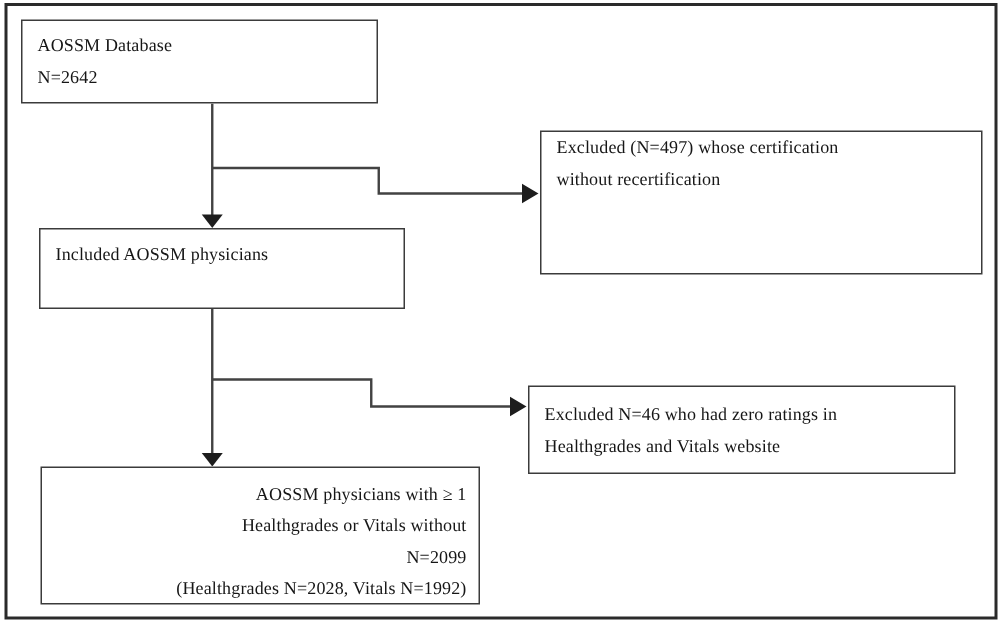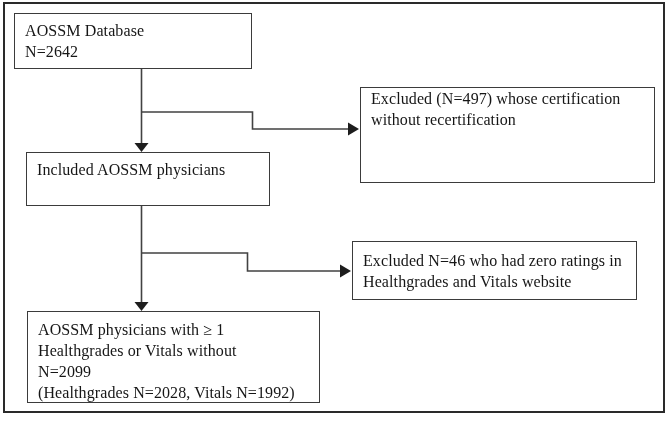--- a/index.html
+++ b/index.html
@@ -23,32 +23,32 @@
     width: 658px;
     height: 407px;
     border: 2px solid #2a2a2a;
   }
   .node {
     position: absolute;
     border: 1.5px solid #3b3b3b;
     background: #ffffff;
     box-sizing: border-box;
     padding: 6px 8px 4px 10px;
-    font-size: 16px;
+    font-size: 12px;
     line-height: 21px;
     letter-spacing: 0.1px;
   }
   .node .line {
     white-space: nowrap;
   }
   #box-database { left: 14px;  top: 13px;  width: 238px; height: 56px; }
   #box-included { left: 26px;  top: 152px; width: 244px; height: 54px; }
   #box-excluded-cert { left: 360px; top: 87px;  width: 295px; height: 96px; padding-top: 0; }
-  #box-excluded-zero { left: 352px; top: 241px; width: 285px; height: 59px; padding-top: 8px; }
-  #box-final { left: 27px;  top: 311px; width: 293px; height: 92px; padding-top: 7px; }
+  #box-excluded-zero { left: 352px; top: 257px; width: 285px; height: 59px; padding-top: 8px; }
+  #box-final { left: 27px;  top: 311px; width: 293px; height: 92px; padding-top: 7px; text-align: right; }
   #connectors {
     position: absolute;
     left: 0;
     top: 0;
     width: 669px;
     height: 421px;
     pointer-events: none;
   }
   #connectors path {
     fill: none;

